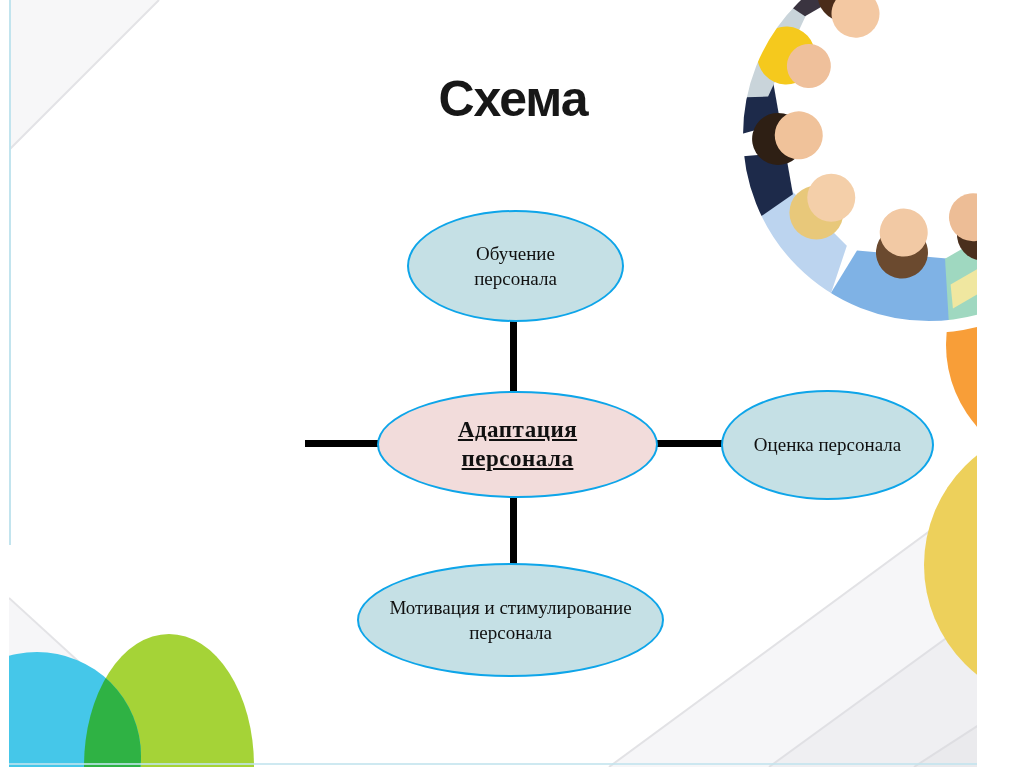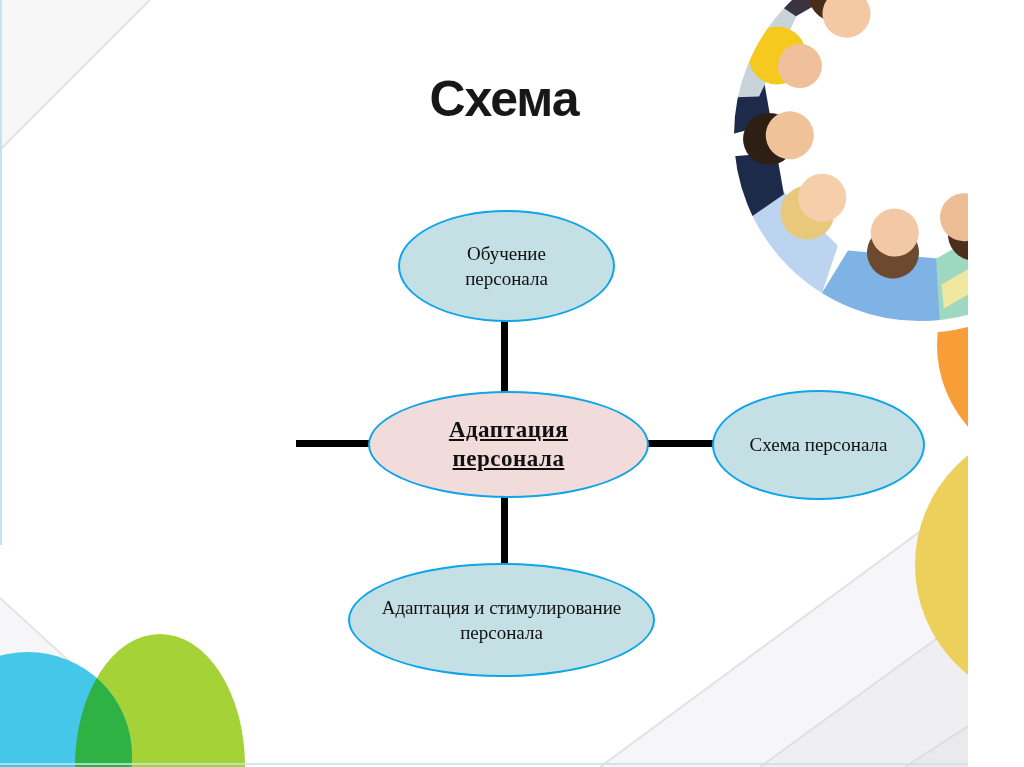--- a/index.html
+++ b/index.html
@@ -1,18 +1,18 @@
 <!DOCTYPE html>
 <html style="--node-fill: #c5e0e5; --center-fill: #f2dcdb; --connector: #000000; --cyan: #45c7e9; --green: #a5d337; --green-lens: #2fb244; --orange: #f89e38; --orange-lens: #ee7f1f; --yellow: #edd05b; --edge-blue: #c2e4ee;"><head>
 <meta charset="utf-8">
 <style>
   html,body{margin:0;padding:0;}
   #slide{
     position:relative; width:968px; height:767px; overflow:hidden;
-    background:#ffffff; font-family:"Liberation Sans",sans-serif;
+    background:#ffffff; font-family:"Liberation Sans",sans-serif;margin-left:9px;
   }
   svg{display:block;}
   .layer{position:absolute; left:0; top:0;}
   
   .title{
     position:absolute; top:70px; left:0; width:1008px; text-align:center;
     font-family:"Liberation Sans",sans-serif; font-weight:700;
     font-size:50px; letter-spacing:-1px; color:#171717; z-index:6;
   }
   
@@ -161,16 +161,16 @@
 
   <div class="title">Схема</div>
 
   <div class="connector conn-top"></div>
   <div class="connector conn-bottom"></div>
   <div class="connector conn-left"></div>
   <div class="connector conn-right"></div>
 
   <div class="node top">Обучение персонала</div>
   <div class="node center">Адаптация персонала</div>
-  <div class="node right">Схема персонала</div>
-  <div class="node bottom">Адаптация и стимулирование персонала</div>
+  <div class="node right">Оценка персонала</div>
+  <div class="node bottom">Мотивация и стимулирование персонала</div>
 
 </div>
 
 </body></html>

